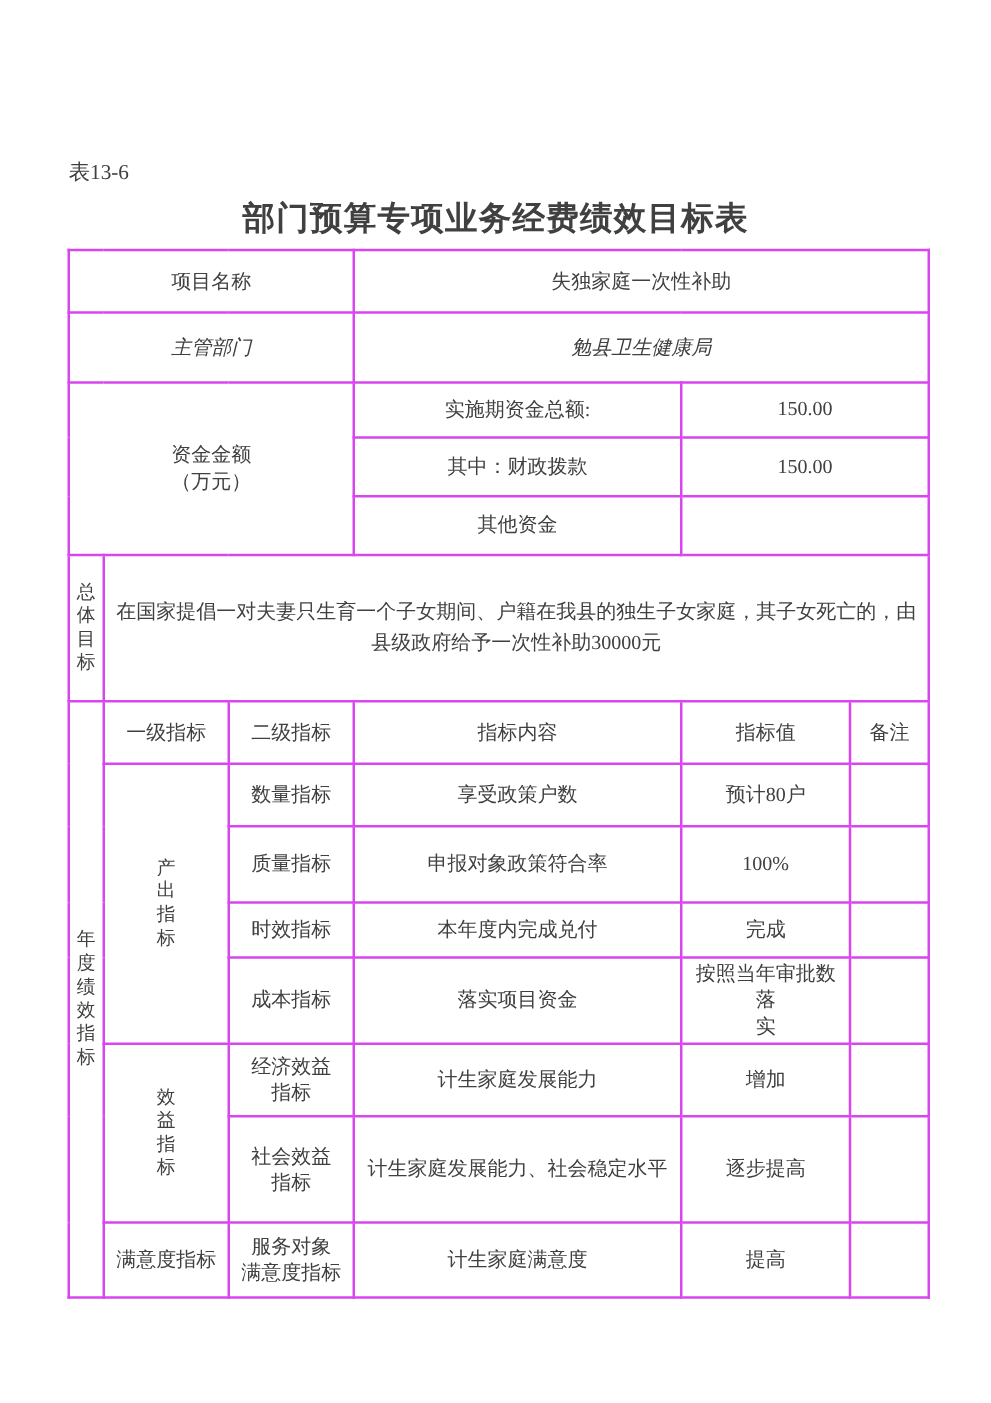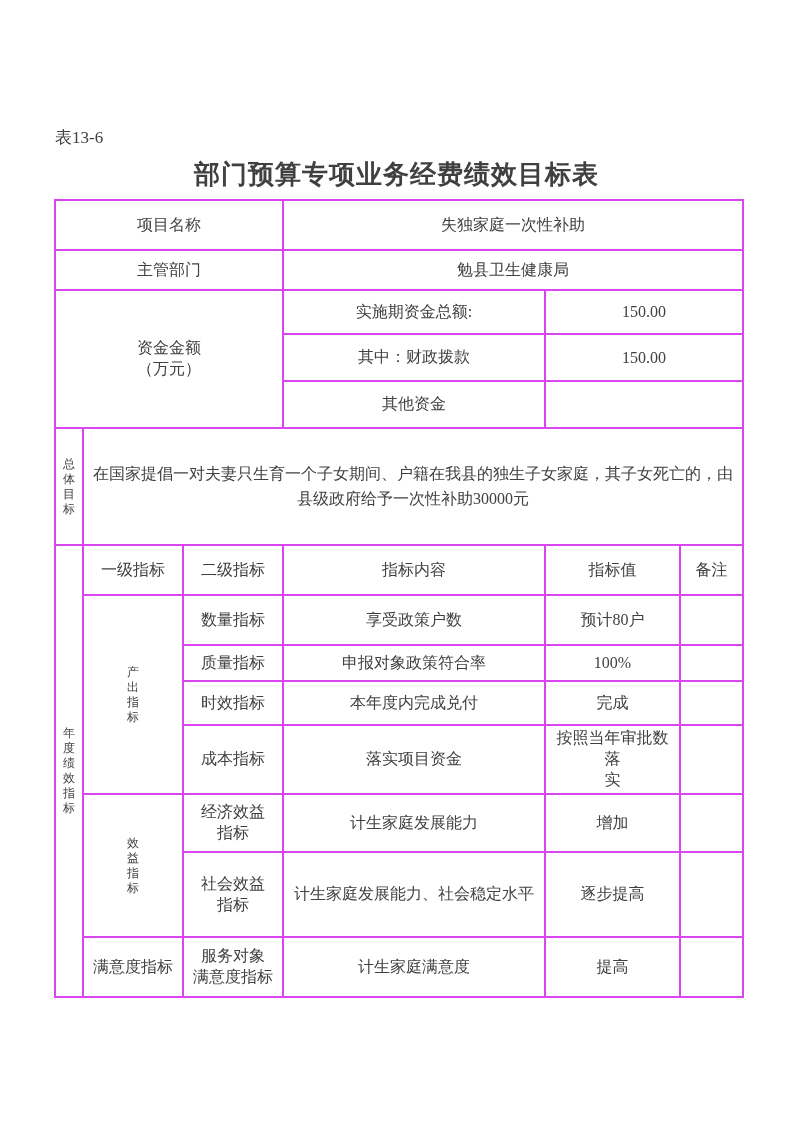--- a/index.html
+++ b/index.html
@@ -34,37 +34,37 @@
     overflow:hidden;
   }
   td.left { text-align:left; padding-left:7px; }
   td.pre  { white-space:pre-line; }
   .vtext {
     display:inline-block;
     width:1.12em;
     line-height:1.25;
     word-break:break-all;
     text-align:center;
-    font-size:12px;
+    font-size:15px;
   }
   td.goal-cell {
     text-align:left;
     padding:4px 8px 4px 6px;
     line-height:1.55;
   }
   
   tr.r-proj   { height:50px; }
-  tr.r-dept   { height:40px; }
+  tr.r-dept   { height:56px;font-style:italic; }
   tr.r-fund1  { height:44px; }
   tr.r-fund2  { height:47px; }
   tr.r-fund3  { height:47px; }
   tr.r-goal   { height:117px; }
   tr.r-head   { height:50px; }
   tr.r-i1     { height:50px; }
-  tr.r-i2     { height:36px; }
+  tr.r-i2     { height:61px; }
   tr.r-i3     { height:44px; }
   tr.r-i4     { height:60px; }
   tr.r-i5     { height:58px; }
   tr.r-i6     { height:85px; }
   tr.r-i7     { height:60px; }
 </style>
 </head>
 <body>
 
 <div class="page">

